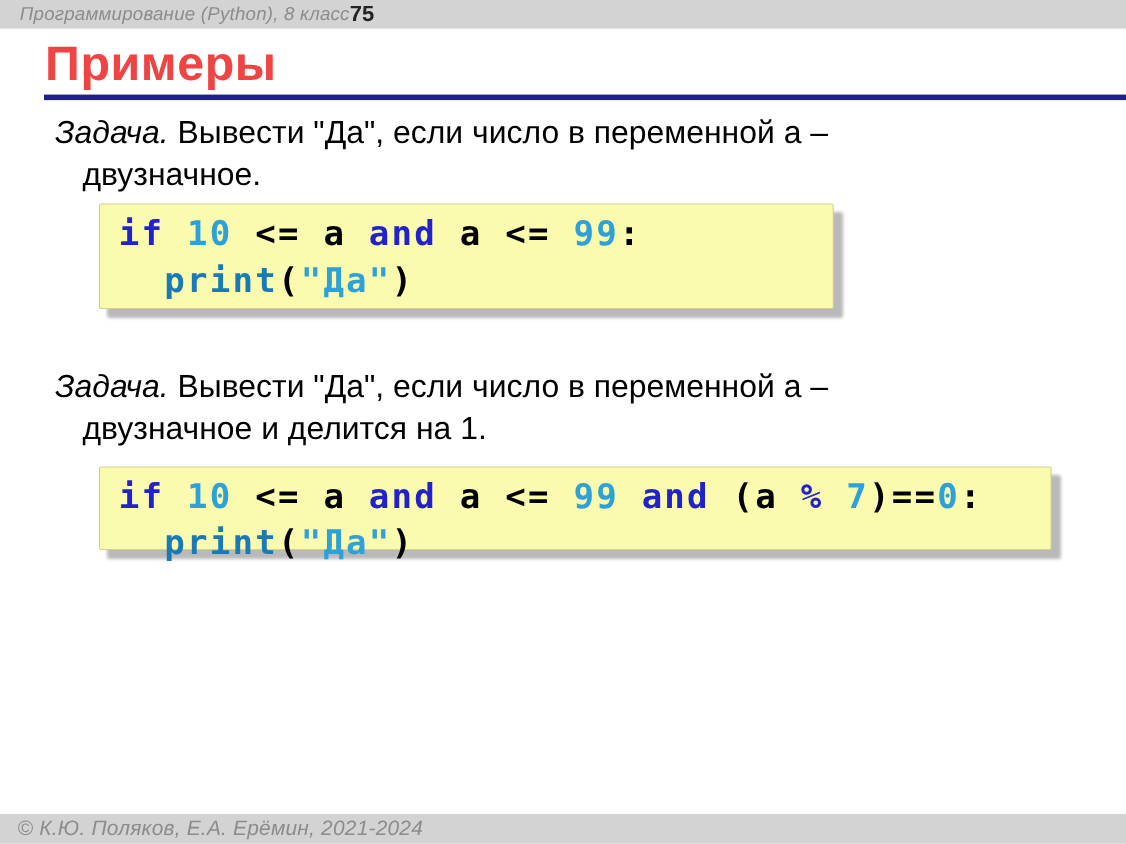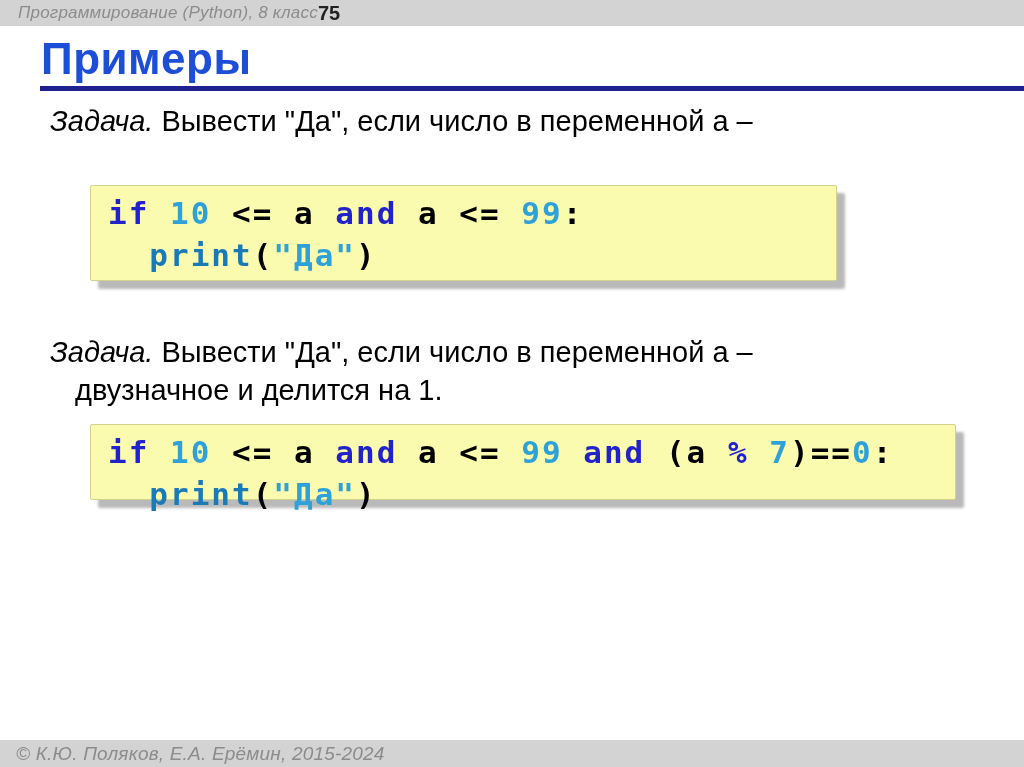--- a/index.html
+++ b/index.html
@@ -17,60 +17,61 @@
     position:absolute;left:0;right:0;height:27px;background:var(--bar-bg);
     display:flex;align-items:center;justify-content:flex-start;
   }
   .bar.top{top:0;height:26px;padding:0 13px 0 18px}
   .bar.bottom{bottom:0;padding:0 15px 0 16px}
   .bar-italic{font-style:italic;color:var(--bar-text);font-size:17px;letter-spacing:.2px}
   .page-num{font-weight:bold;color:var(--page-num);font-size:20px}
   .footer-text{font-style:italic;color:var(--bar-text);font-size:19px;letter-spacing:.2px}
   .title{
     position:absolute;left:41px;top:34px;font-size:44px;font-weight:bold;
-    color:#1d4ed8;letter-spacing:.5px;
+    color:#ef4444;letter-spacing:.5px;
   }
   .rule{position:absolute;left:40px;right:0;top:86px;height:5px;background:var(--accent)}
   .task{position:absolute;left:50px;width:900px;font-size:29px;line-height:38px;color:#000}
   .task .t-label{font-style:italic}
   .task .t-line2{padding-left:25px}
   #task-1{top:102px}
   #task-2{top:333px}
   .codebox{
     position:absolute;background:var(--box-bg);
     border:1px solid var(--box-border);border-radius:2px;
     box-shadow:8px 8px 3px var(--box-shadow);
     font-family:"DejaVu Sans Mono",monospace;font-weight:bold;
     font-size:31px;line-height:42px;letter-spacing:2px;white-space:pre;
     padding:6px 0 0 17px;
   }
-  #codebox-1{left:90px;top:185px;width:747px;height:96px}
+  #codebox-1{left:90px;top:185px;width:668px;height:96px}
   #codebox-2{left:90px;top:424px;width:866px;height:76px}
   .tok-kw{color:var(--kw)} .tok-num{color:var(--num)} .tok-str{color:var(--str)}
   .tok-fn{color:var(--fn)} .tok-pl{color:var(--pl)}
 </style>
 </head>
 <body>
 
 <div class="bar top">
   <span class="bar-italic">Программирование (Python), 8 класс</span>
   <span class="page-num">75</span>
 </div>
 
 <div class="title">Примеры</div>
 <div class="rule"></div>
 
 <div class="task" id="task-1">
   <div class="t-line1"><span class="t-label">Задача.</span><span> Вывести "Да", если число в переменной a –</span></div>
+  <div class="t-line2">двузначное.</div>
 </div>
 
 <div class="codebox" id="codebox-1"><div><span class="tok-kw">if</span><span class="tok-pl"> </span><span class="tok-num">10</span><span class="tok-pl"> &lt;= a </span><span class="tok-kw">and</span><span class="tok-pl"> a &lt;= </span><span class="tok-num">99</span><span class="tok-pl">:</span></div><div><span class="tok-pl">  </span><span class="tok-fn">print</span><span class="tok-pl">(</span><span class="tok-str">"Да"</span><span class="tok-pl">)</span></div></div>
 
 <div class="task" id="task-2">
   <div class="t-line1"><span class="t-label">Задача.</span><span> Вывести "Да", если число в переменной a –</span></div>
   <div class="t-line2">двузначное и делится на 1.</div>
 </div>
 
 <div class="codebox" id="codebox-2"><div><span class="tok-kw">if</span><span class="tok-pl"> </span><span class="tok-num">10</span><span class="tok-pl"> &lt;= a </span><span class="tok-kw">and</span><span class="tok-pl"> a &lt;= </span><span class="tok-num">99</span><span class="tok-pl"> </span><span class="tok-kw">and</span><span class="tok-pl"> (a </span><span class="tok-kw">%</span><span class="tok-pl"> </span><span class="tok-num">7</span><span class="tok-pl">)==</span><span class="tok-num">0</span><span class="tok-pl">:</span></div><div><span class="tok-pl">  </span><span class="tok-fn">print</span><span class="tok-pl">(</span><span class="tok-str">"Да"</span><span class="tok-pl">)</span></div></div>
 
 <div class="bar bottom">
-  <span class="footer-text">© К.Ю. Поляков, Е.А. Ерёмин, 2015-2024</span>
+  <span class="footer-text">© К.Ю. Поляков, Е.А. Ерёмин, 2021-2024</span>
 </div>
 
 </body></html>

